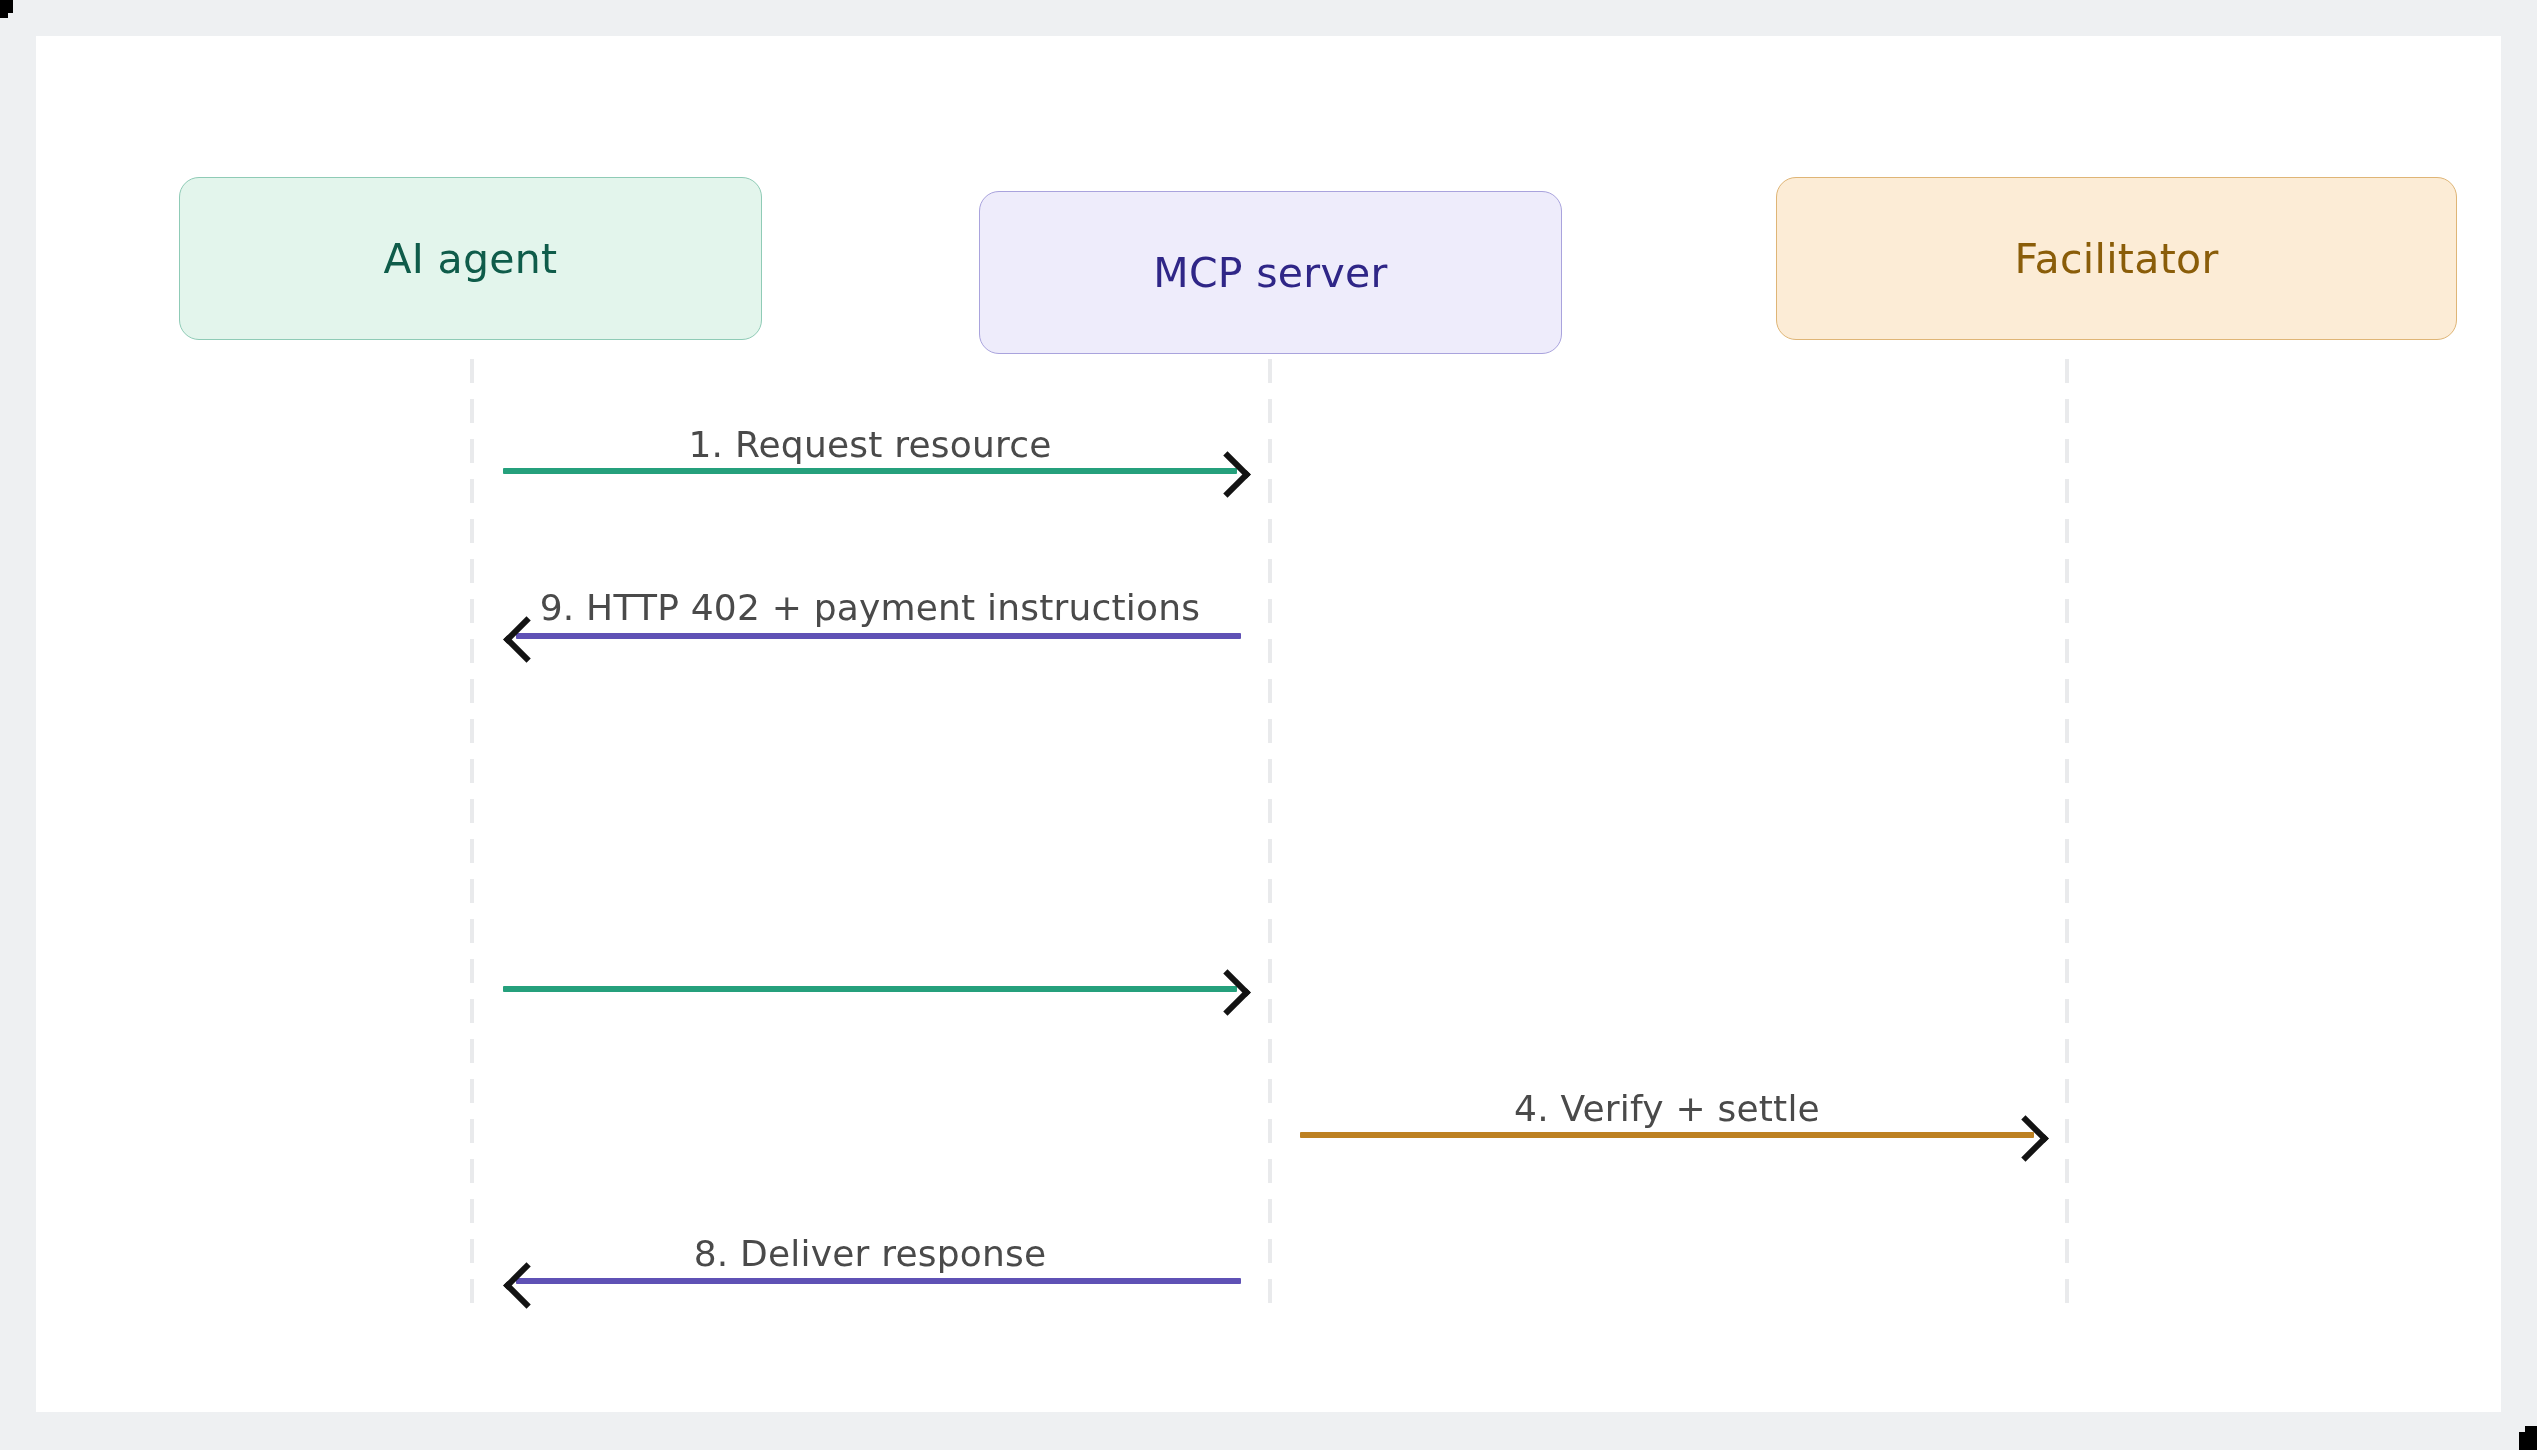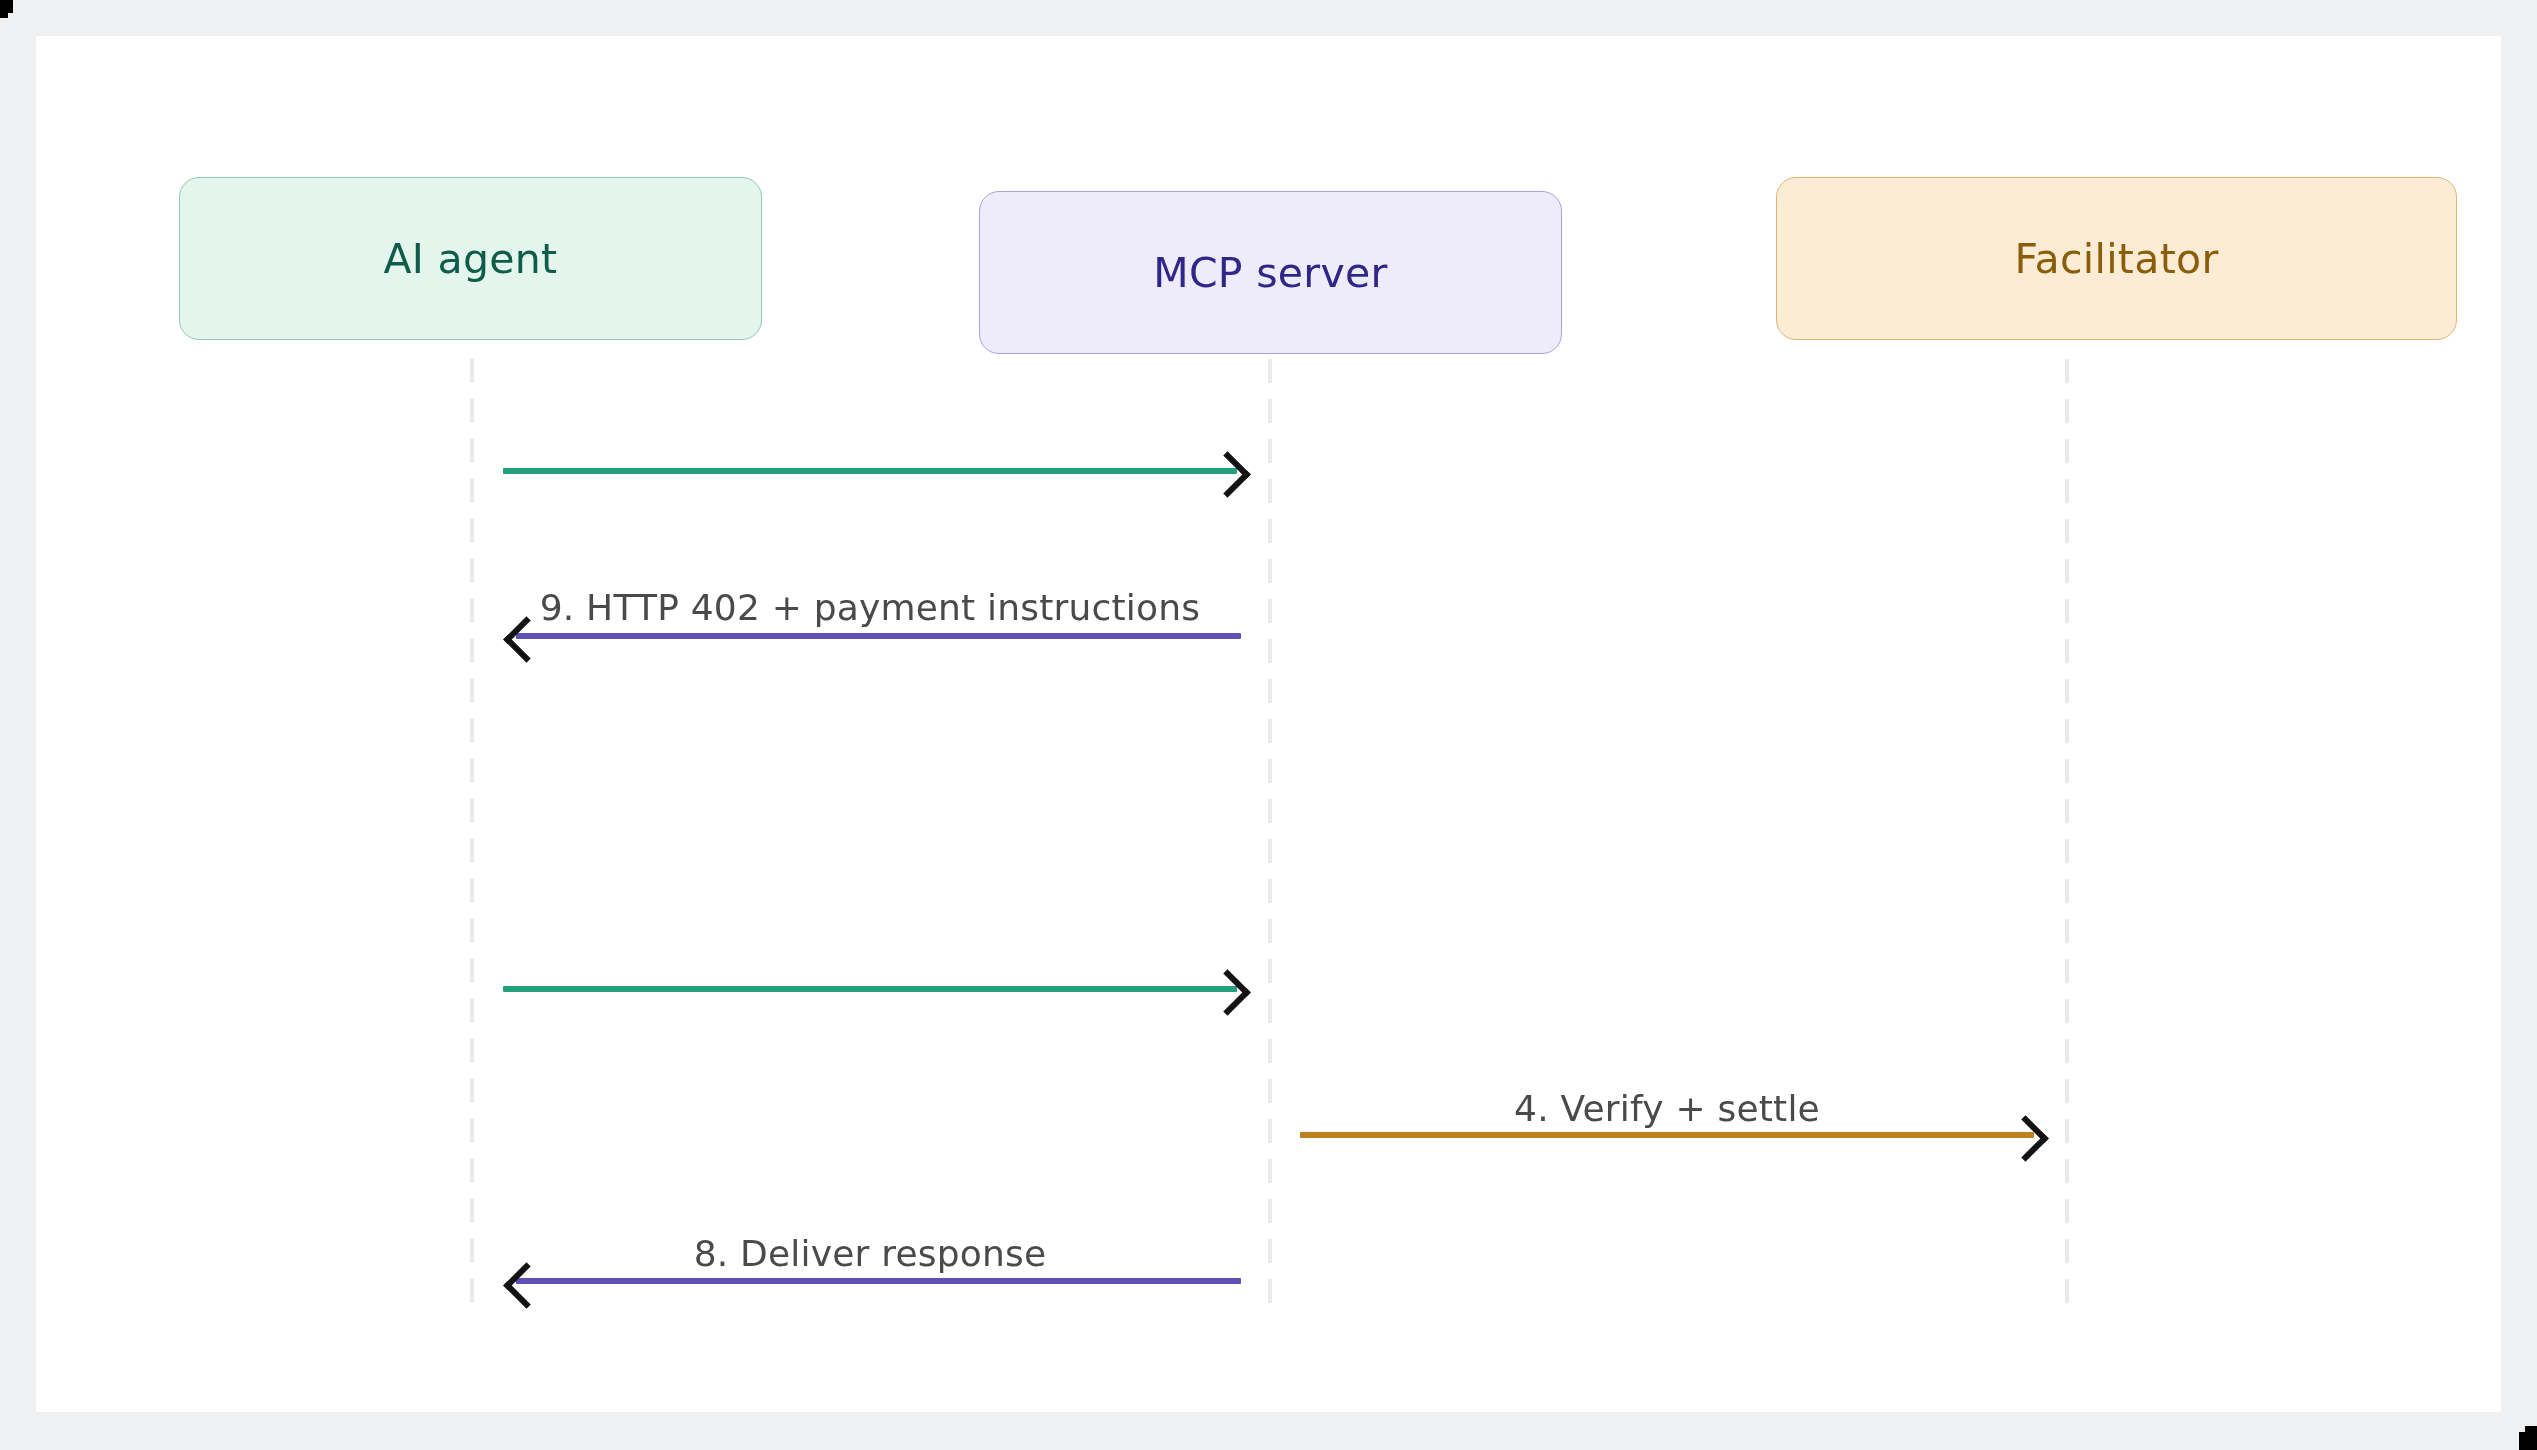--- a/index.html
+++ b/index.html
@@ -143,20 +143,21 @@
     </div>
 
     <div class="participant p-fac" style="left:1740px; top:141px;">
       <span>Facilitator</span>
     </div>
 
     <div class="lifeline ll-agent" style="left:434px; top:323px;"></div>
     <div class="lifeline ll-mcp" style="left:1232px; top:323px;"></div>
     <div class="lifeline ll-fac" style="left:2029px; top:323px;"></div>
 
+    <div class="msg-label" style="left:834px; top:388px;">1. Request resource</div>
     <div class="msg-line" style="left:467px; top:432px; width:734px; background:#25a07c;"></div>
     <div class="chev right" style="left:1175px; top:422px;"></div>
 
     <div class="msg-label" style="left:834px; top:551px;">9. HTTP 402 + payment instructions</div>
     <div class="msg-line" style="left:480px; top:597px; width:725px; background:#5f51b5;"></div>
     <div class="chev left" style="left:474px; top:587px;"></div>
 
 
     <div class="msg-line" style="left:467px; top:950px; width:734px; background:#25a07c;"></div>
     <div class="chev right" style="left:1175px; top:940px;"></div>

